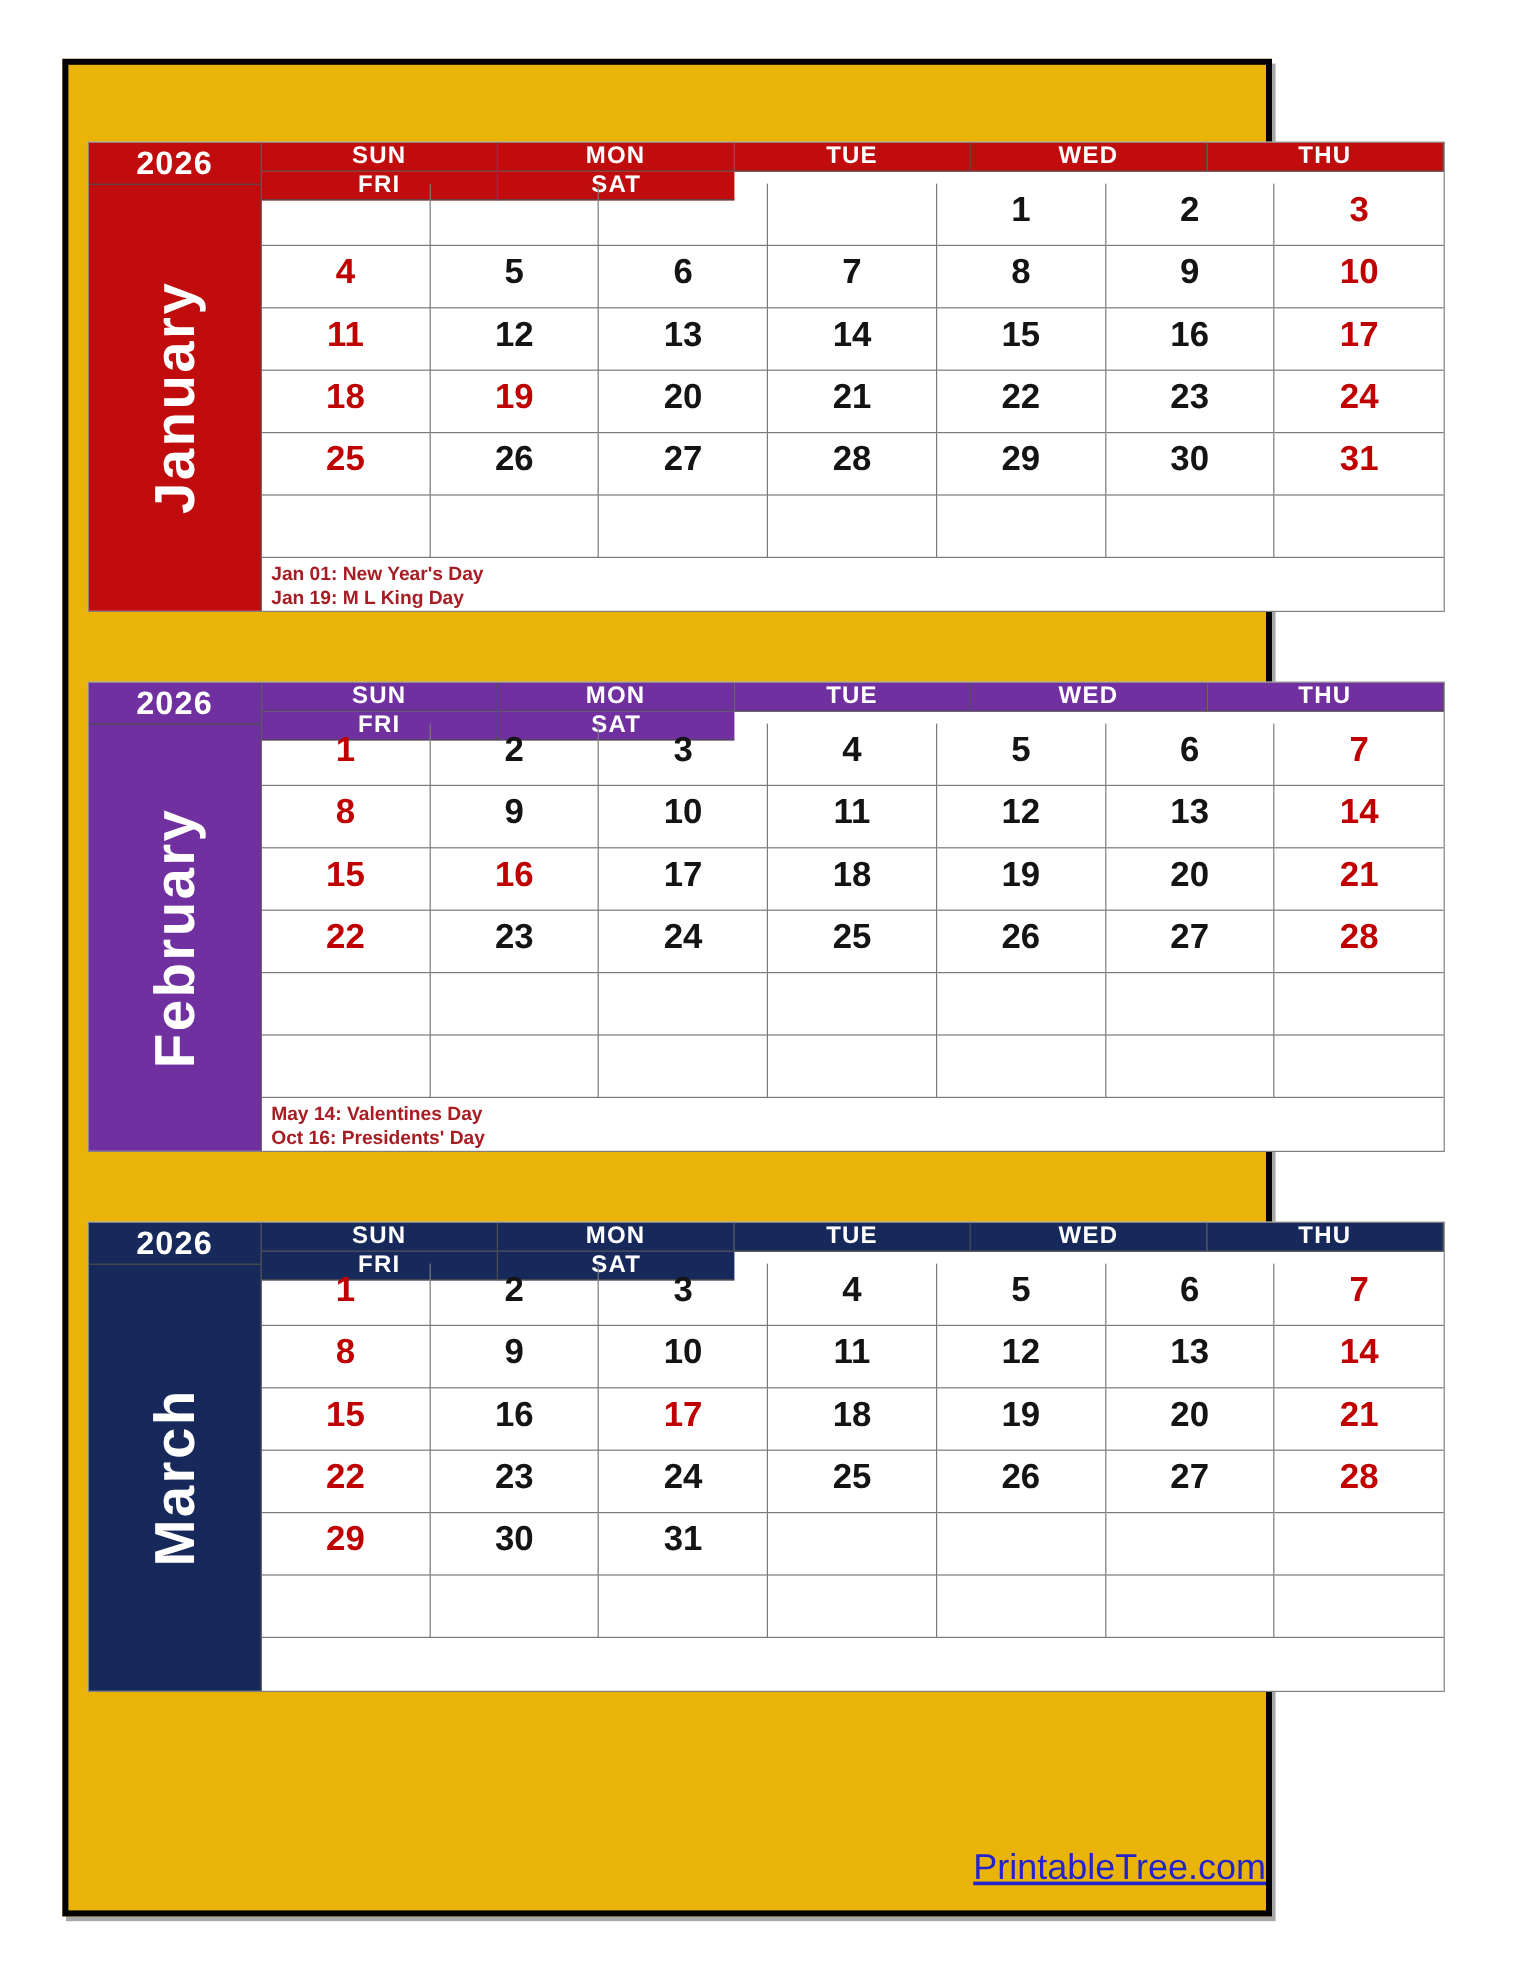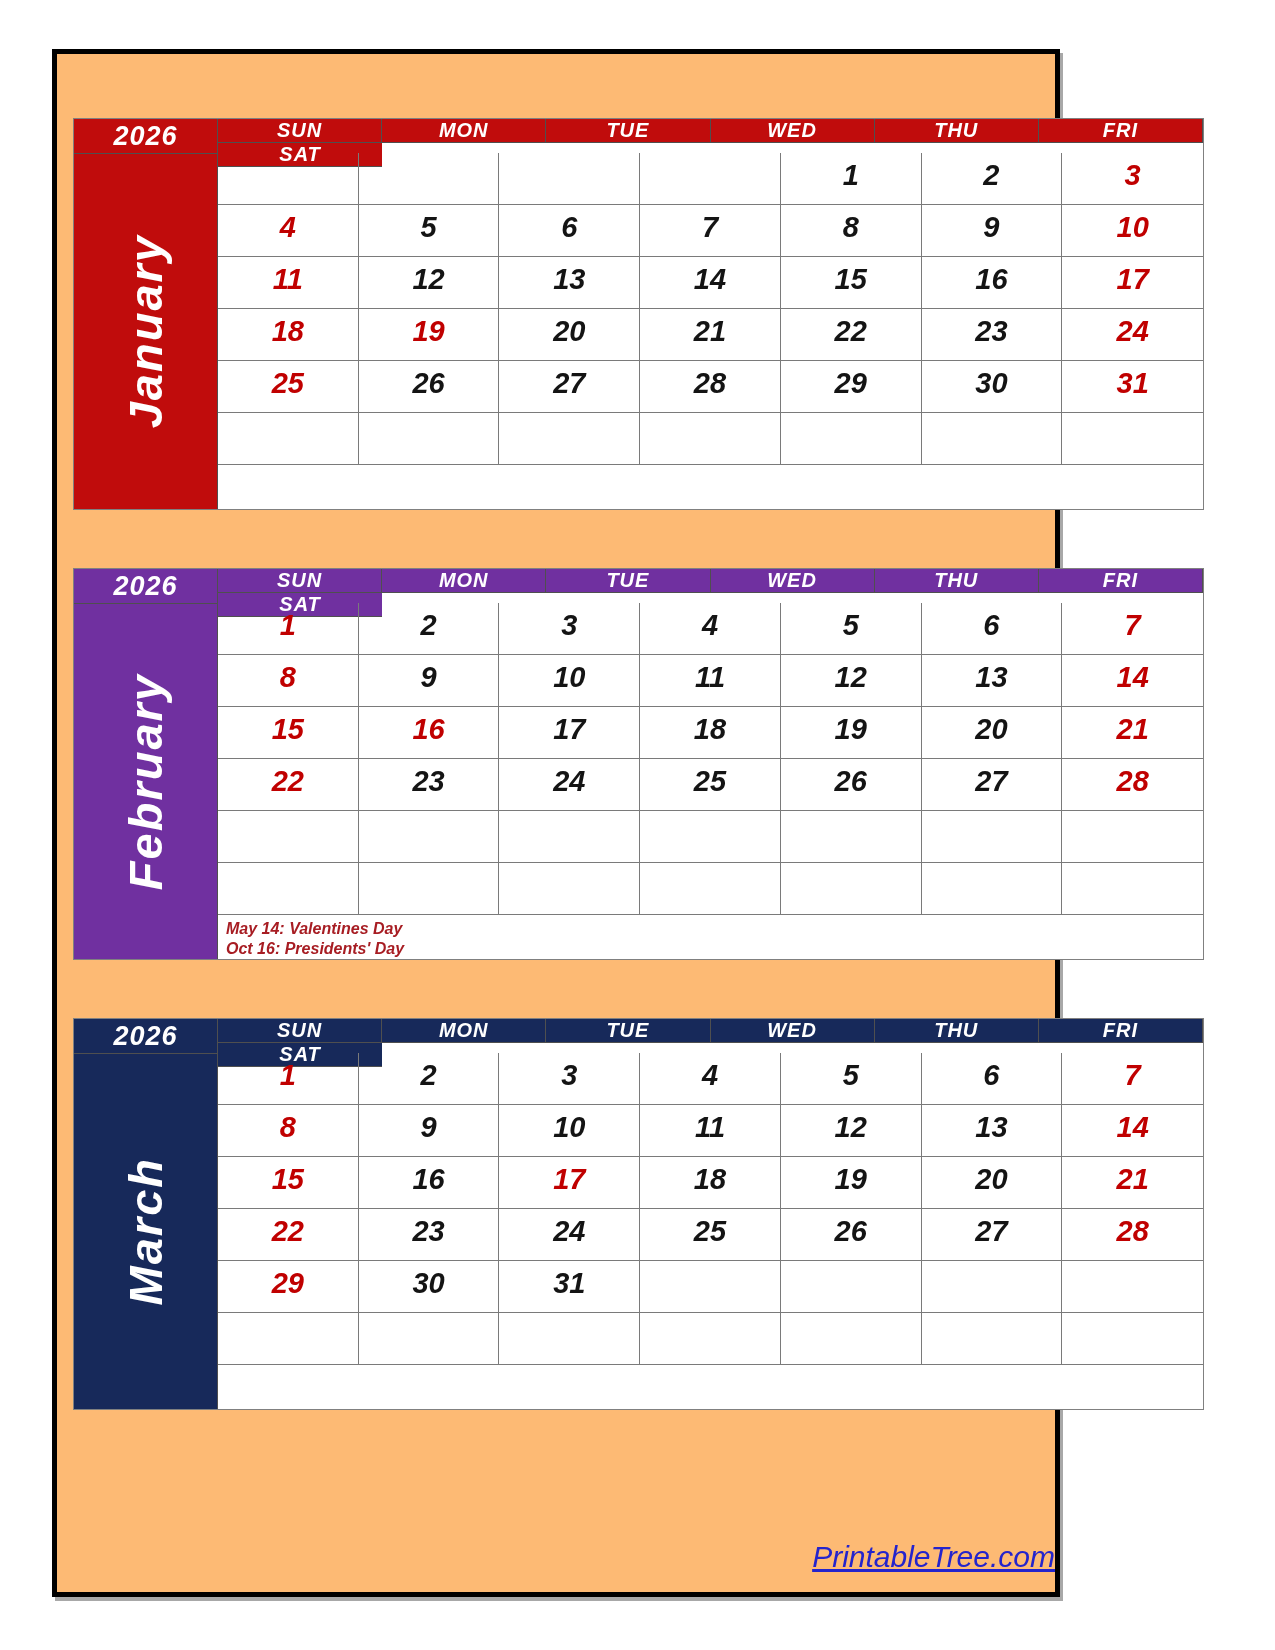--- a/index.html
+++ b/index.html
@@ -2,23 +2,22 @@
 <html style="--weekend-red: #C00000; --note-red: #A71D23; --footer-blue: #2424CC; --number-black: #141414;"><head>
 <meta charset="utf-8">
 <style>
   html,body{margin:0;padding:0;}
   body{
     width:1275px;height:1650px;background:#ffffff;position:relative;
     font-family:"Liberation Sans",sans-serif;
   }
   .page-frame{
     position:absolute;left:52px;top:49px;width:1008px;height:1548px;
-    box-sizing:border-box;border:5px solid #000;background:#fdba74;
+    box-sizing:border-box;border:5px solid #000;background:#eab308;
     box-shadow:3px 4px 0 #a8a8a8;
-    font-style:italic;
   }
   .content{padding:64px 0 0 16px;}
   section.month{
     width:1131px;height:392px;box-sizing:border-box;
     border:1px solid #808080;display:flex;margin-bottom:58px;background:#fff;
   }
   .side{
     width:144px;flex:0 0 144px;background:var(--theme);display:flex;flex-direction:column;
     box-sizing:border-box;border-right:1px solid #4f4f4f;
   }
@@ -26,21 +25,21 @@
     height:34px;flex:0 0 34px;border-bottom:1px solid #4f4f4f;
     color:#fff;font-weight:bold;font-size:27px;letter-spacing:1px;
     display:flex;align-items:center;justify-content:center;
   }
   .mname{flex:1;display:flex;align-items:center;justify-content:center;overflow:hidden;}
   .mname span{
     writing-mode:vertical-rl;transform:rotate(180deg);text-orientation:mixed;
     color:#fff;font-weight:bold;font-size:47px;letter-spacing:2px;white-space:nowrap;
   }
   .main{flex:1;display:flex;flex-direction:column;min-width:0;}
-  .dow-row{display:grid;grid-template-columns:repeat(6,1fr);height:34px;flex:0 0 34px;}
+  .dow-row{display:grid;grid-template-columns:repeat(5,1fr);height:34px;flex:0 0 34px;}
   .dow{
     background:var(--theme);border-right:1px solid #4f4f4f;border-bottom:1px solid #4f4f4f;
     color:#fff;font-weight:bold;font-size:20px;letter-spacing:1px;
     display:flex;align-items:center;justify-content:center;
   }
   .dow:last-child{border-right:none;text-align:right;}
   .week{display:grid;grid-template-columns:repeat(7,1fr);height:52px;flex:0 0 52px;}
   .cell{
     border-right:1px solid #7a7a7a;border-bottom:1px solid #7a7a7a;box-sizing:border-box;
     font-weight:bold;font-size:29px;color:var(--number-black);
@@ -125,20 +124,24 @@
             <div class="week">
               <div class="cell"></div>
               <div class="cell"></div>
               <div class="cell"></div>
               <div class="cell"></div>
               <div class="cell"></div>
               <div class="cell"></div>
               <div class="cell"></div>
             </div>
           </div>
+        <div class="notes">
+            <div class="note-line">Jan 01: New Year's Day</div>
+            <div class="note-line">Jan 19: M L King Day</div>
+          </div>
       </div>
     </section>
 
     <section class="month" style="--theme: #7030A0;">
       <div class="side">
         <div class="year-cell">2026</div>
         <div class="mname">
           <span>February</span>
         </div>
       </div>

